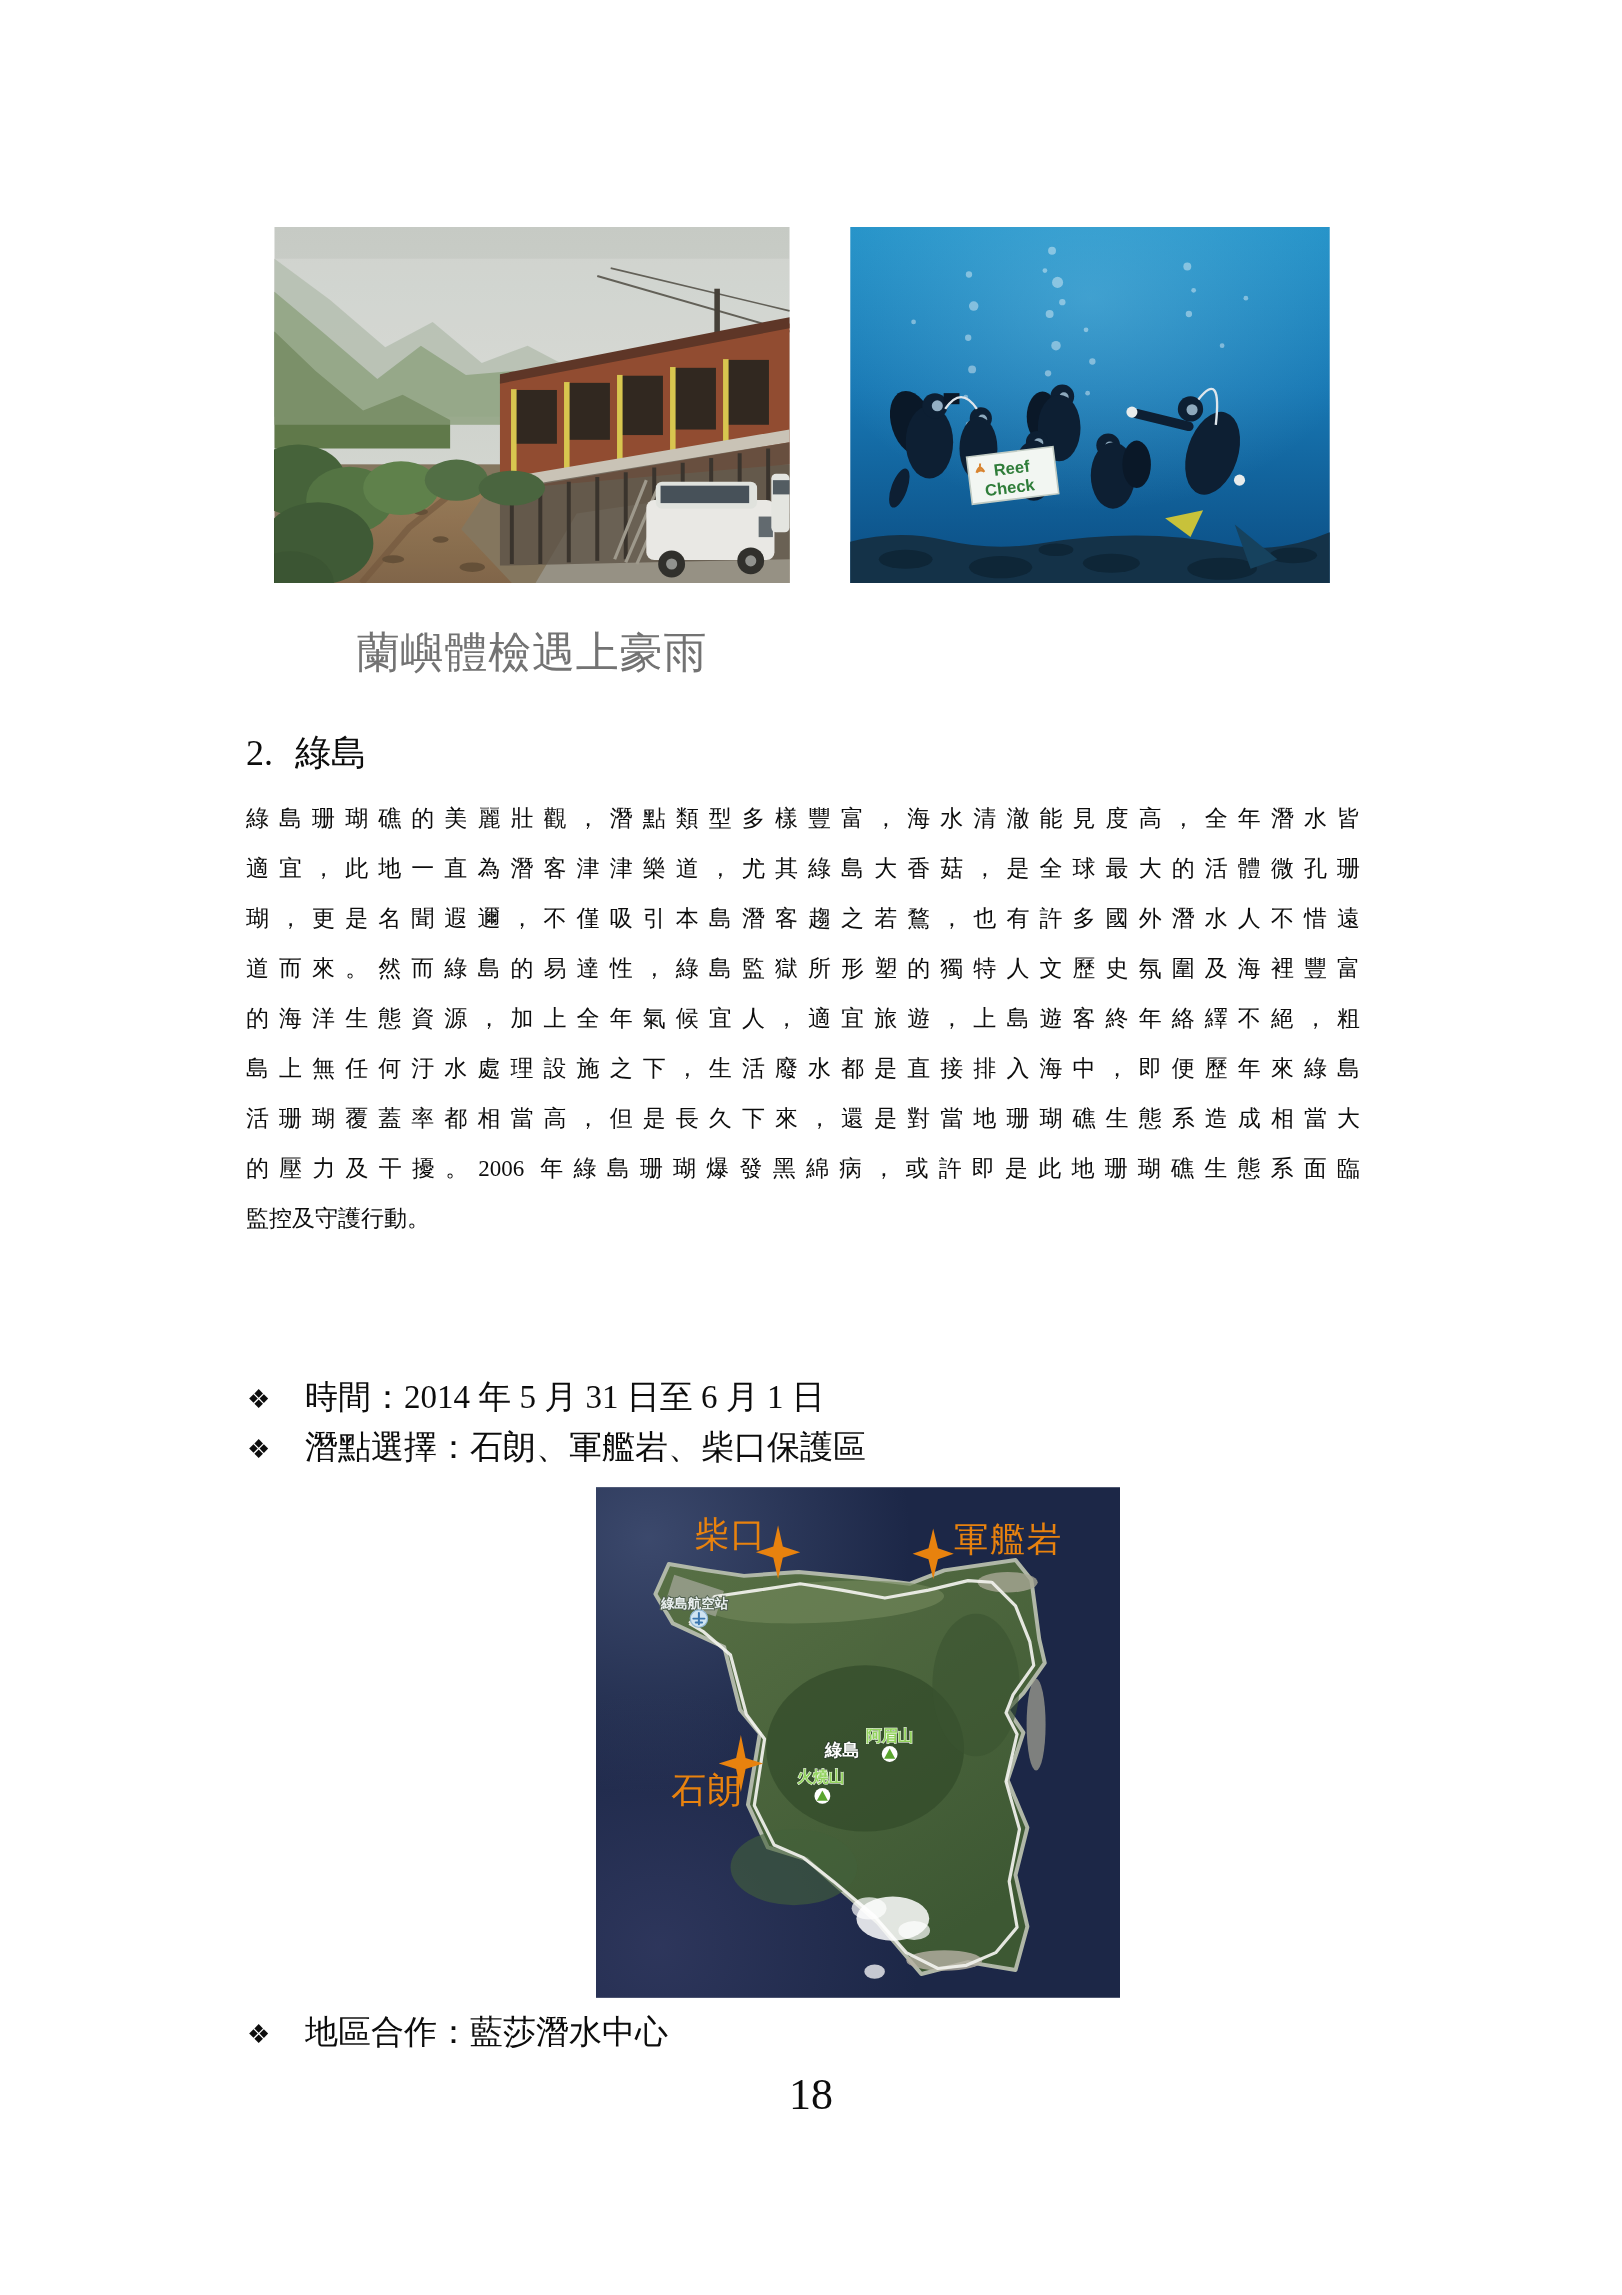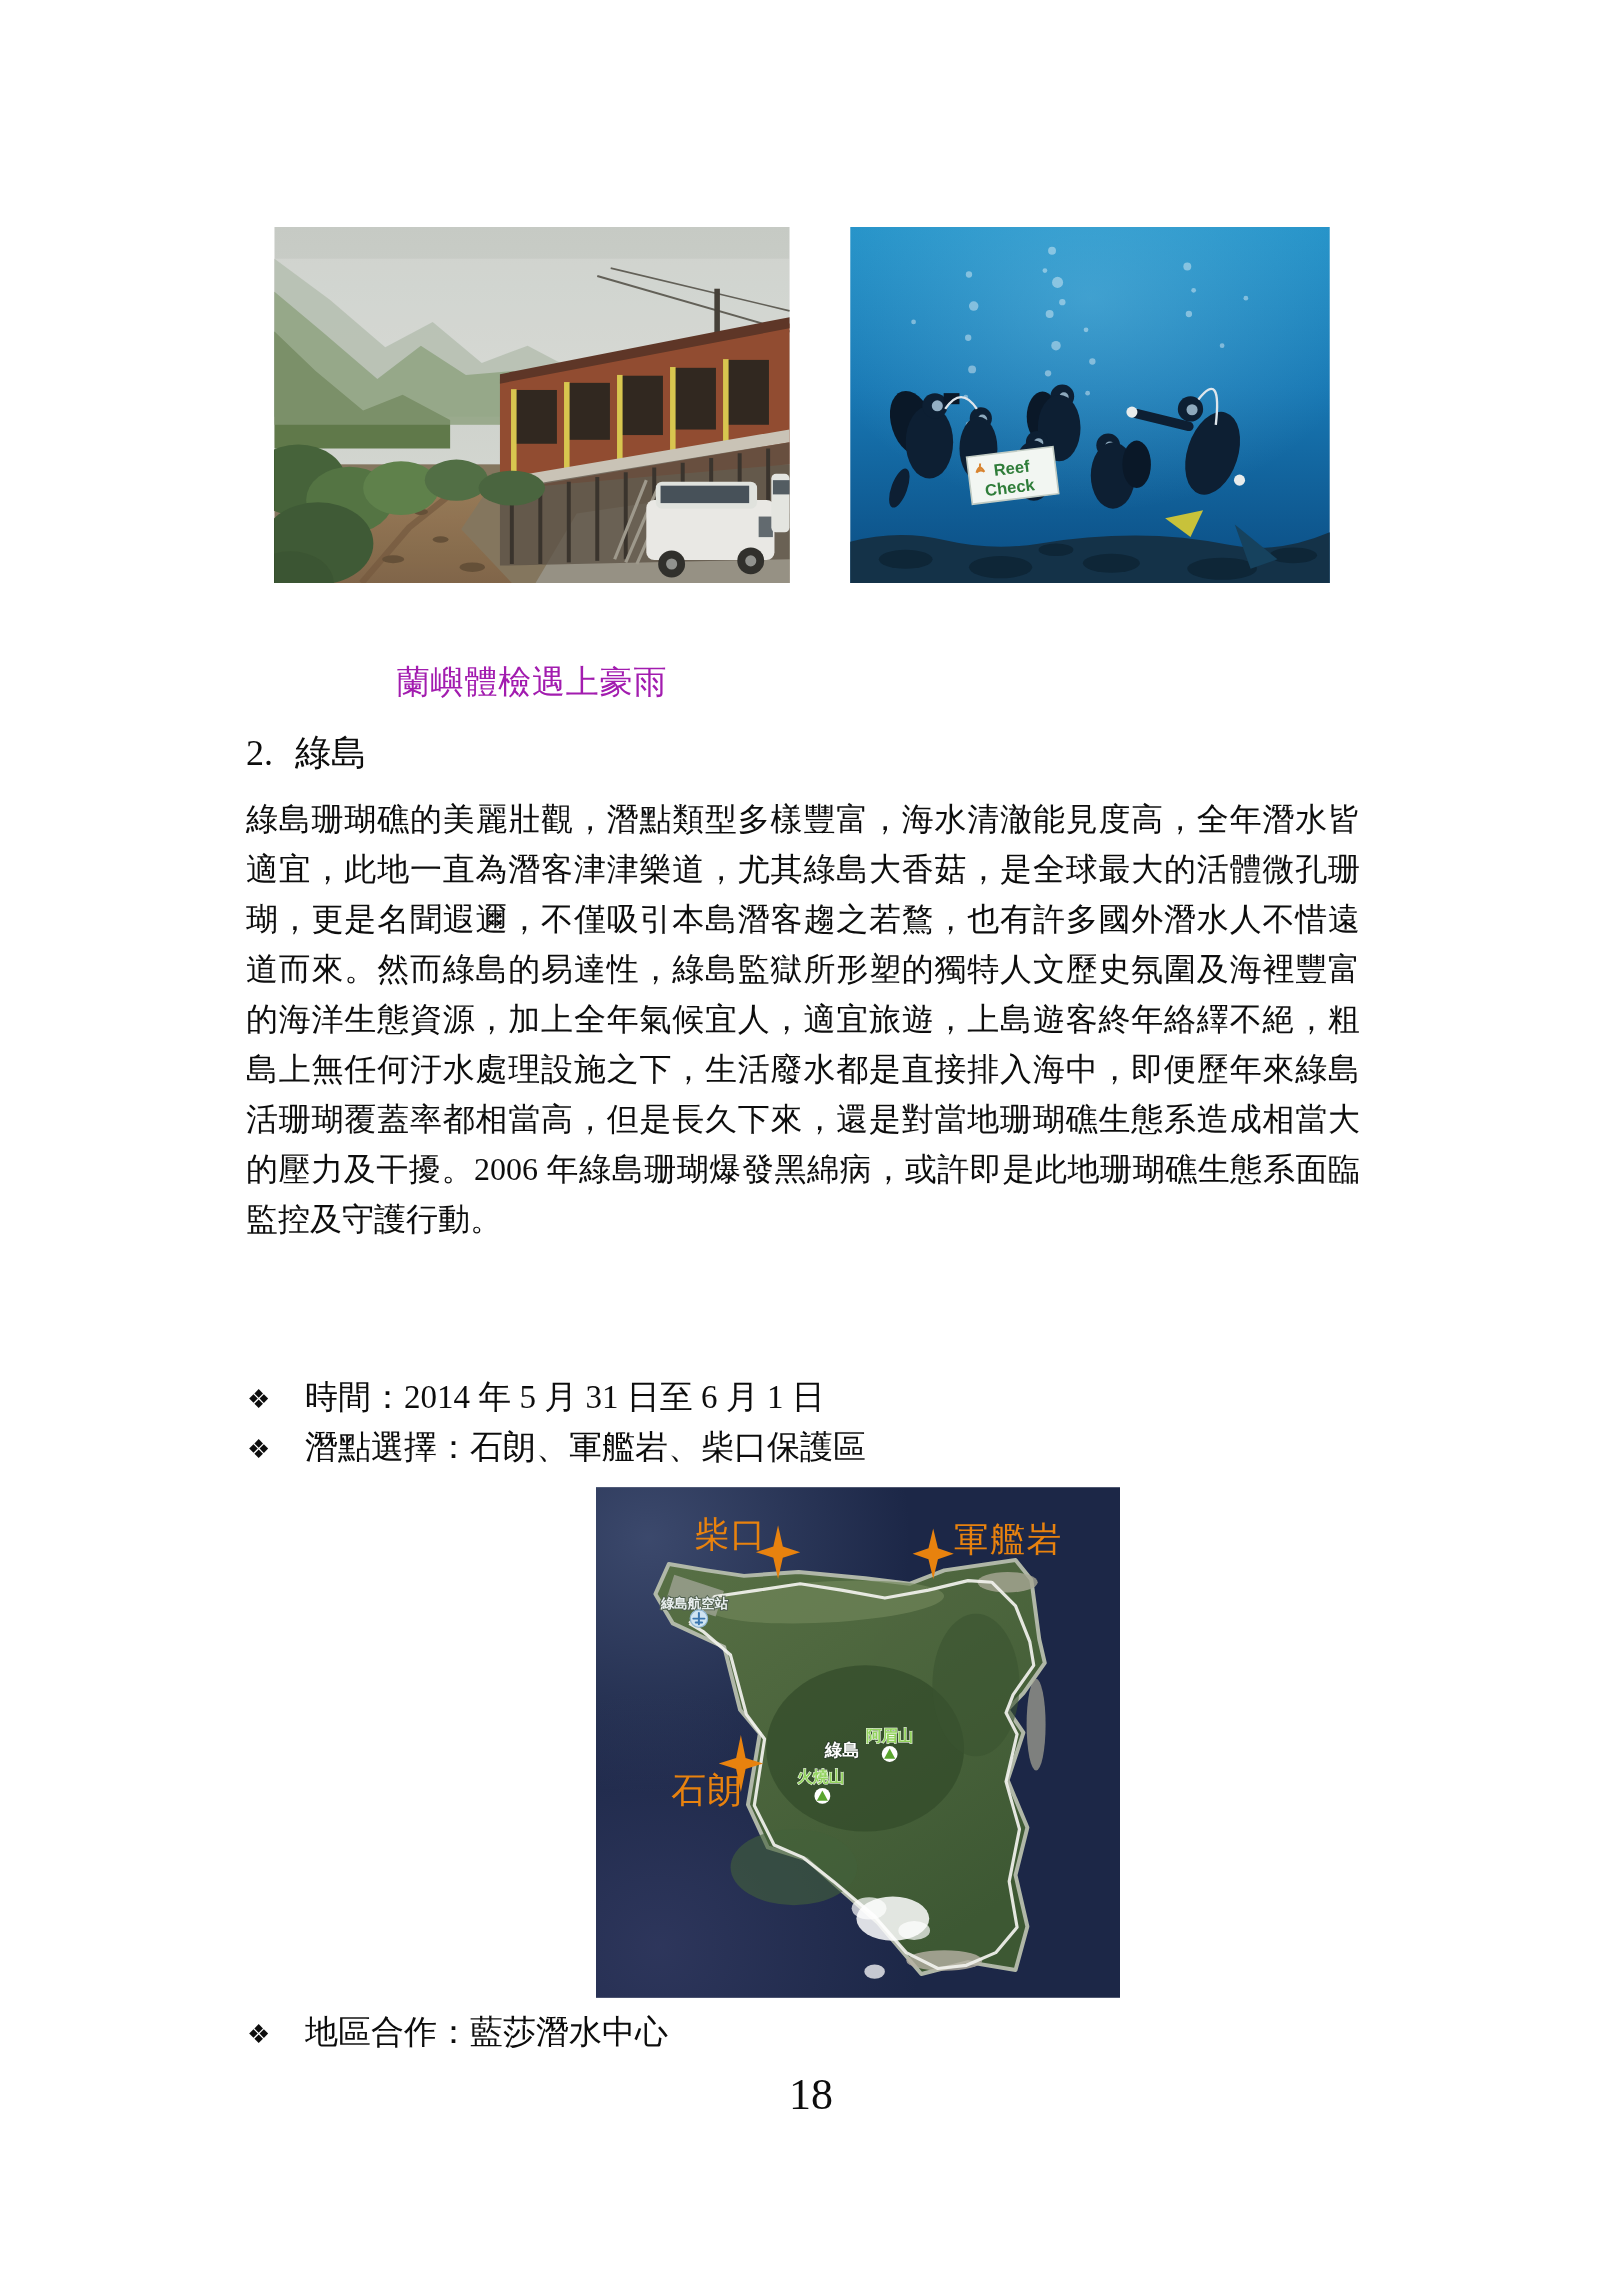--- a/index.html
+++ b/index.html
@@ -10,36 +10,35 @@
     font-family:"Liberation Serif","DejaVu Serif",serif;
     color:#111;
     overflow:hidden;
   }
   
   .photo{position:absolute;overflow:hidden;}
   .photo svg{display:block;}
   
   .caption{
     position:absolute;
-    font-size:33px;line-height:38px;
-    text-align:center;color:#a21caf;
+    font-size:43px;line-height:38px;
+    text-align:center;color:#737373;
     letter-spacing:0.8px;
-    margin-top:29px;
   }
   
   .heading{
     position:absolute;left:246px;top:729px;
     font-size:36px;line-height:49px;color:#0d0d0d;
     display:flex;
   }
   .heading .num{width:49px;}
   
   .para{
     position:absolute;left:246px;top:794px;width:1114px;
-    font-size:32px;line-height:50px;color:#0d0d0d;
+    font-size:23px;line-height:50px;color:#0d0d0d;
   }
   .para .pline{
     text-align:justify;
     text-align-last:justify;
     height:50px;white-space:nowrap;
   }
   .para .pline.last{text-align-last:left;font-family:Liberation Serif, serif;}
   
   .bullet{
     position:absolute;left:247px;width:1117px;

